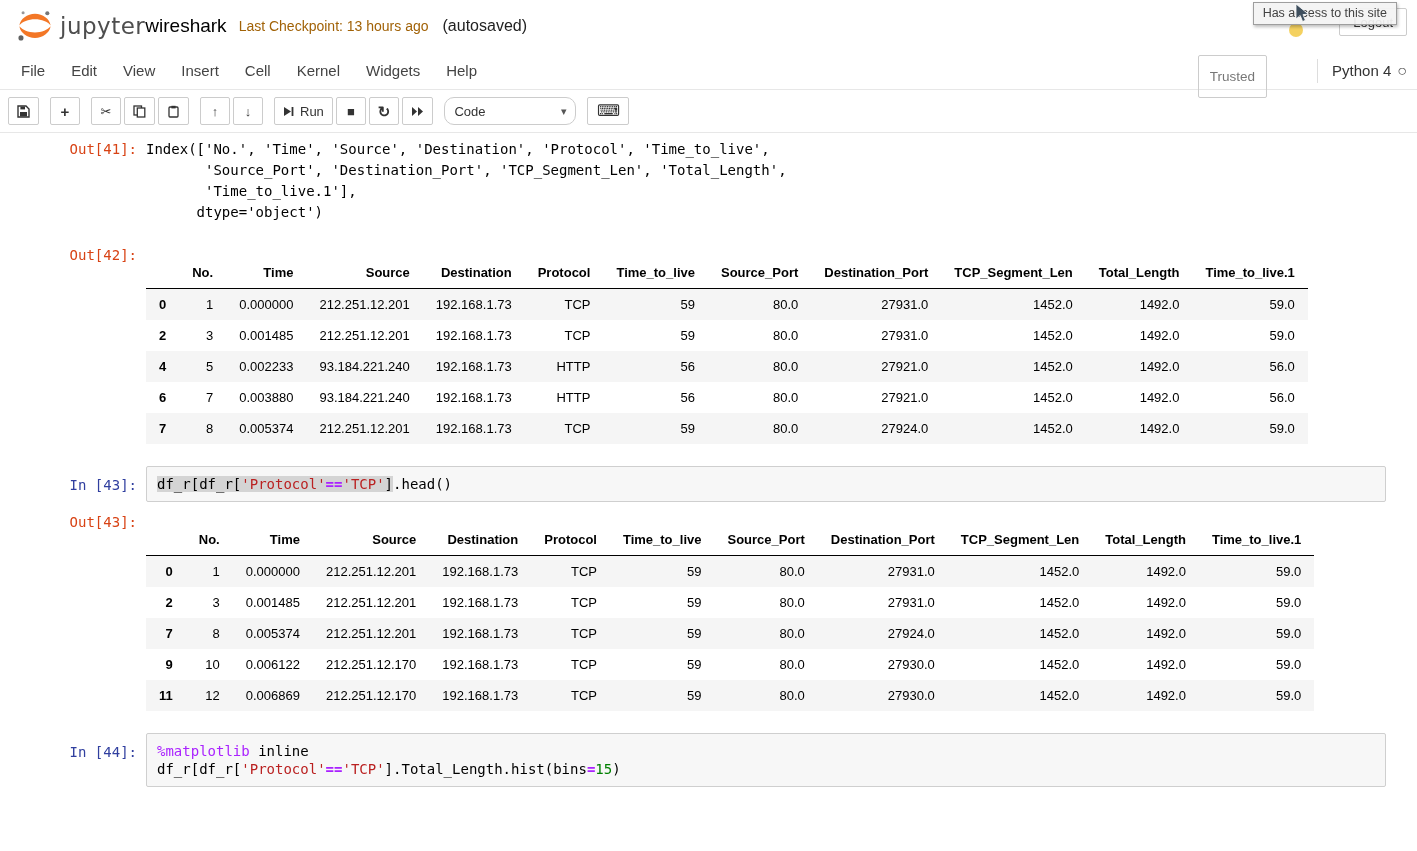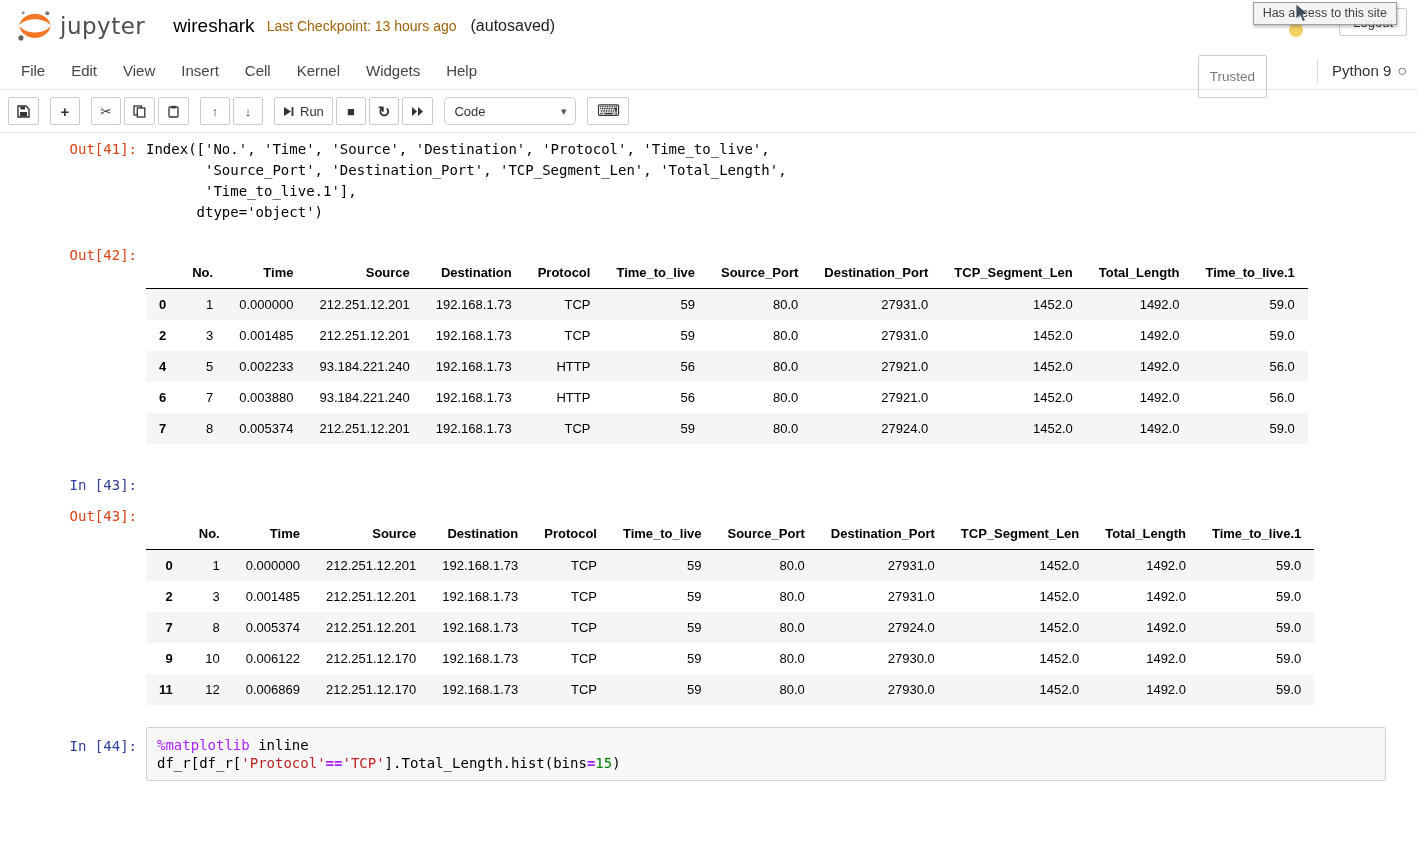--- a/index.html
+++ b/index.html
@@ -4,21 +4,21 @@
 <style>
   * { margin:0; padding:0; box-sizing:border-box; }
   html,body { width:1417px; height:851px; overflow:hidden; background:#fff;
               font-family:"Liberation Sans", sans-serif; }
   .app { position:relative; width:1417px; height:849px; background:#fff; }
 
   
   .nb-header { height:52px; display:flex; align-items:center; padding:0 16px; position:relative; background:#fff; }
   .logo { display:flex; align-items:center; cursor:pointer; }
   .logo-text { font-family:"DejaVu Sans", sans-serif; font-size:23px; color:#4e4e4e; margin-left:6px; letter-spacing:.5px; }
-  .nb-title { font-size:19px; color:#000; margin-left:28px; cursor:pointer; }
+  .nb-title { font-size:19px; color:#000; cursor:pointer; }
   .checkpoint { font-size:14px; color:#a16207; margin-left:12px; }
   .autosave { font-size:16px; color:#222; margin-left:14px; }
 
   .logout-btn { position:absolute; right:10px; top:8px; height:28px; padding:0 13px; font-size:13px;
                 color:#333; background:#fff; border:1px solid #ccc; border-radius:2px; z-index:1; cursor:pointer;
                 font-family:"Liberation Sans", sans-serif; }
   .tooltip { position:absolute; right:20px; top:2px; height:23px; line-height:21px; padding:0 9px;
              background:rgba(243,243,243,.93); border:1px solid #9e9e9e; font-size:12.5px; color:#424242;
              box-shadow:1px 2px 3px rgba(0,0,0,.25); white-space:nowrap; z-index:3; }
   .cursor { position:absolute; left:1295px; top:4px; z-index:4; }
@@ -37,21 +37,21 @@
   .kernel-circle { font-size:16px; color:#555; margin-left:6px; }
 
   
   .toolbar { height:43px; display:flex; align-items:center; padding:0 8px; border-bottom:1px solid #e7e7e7; }
   .tb-group { display:flex; gap:3px; margin-right:11px; }
   .tb-btn { height:28px; min-width:30px; background:#fff; border:1px solid #ccc; border-radius:2px;
             display:flex; align-items:center; justify-content:center; gap:6px; color:#333;
             font-size:13px; padding:0 8px; cursor:pointer; }
   .tb-btn .glyph { font-size:13px; line-height:1; color:#333; }
   .run-label { font-size:13px; }
-  .cell-type-select { width:132px; height:28px; border:1px solid #ccc; border-radius:5px; display:flex;
+  .cell-type-select { width:132px; height:28px; border:1px solid #ccc; border-radius:10px; display:flex;
             align-items:center; justify-content:space-between; padding:0 9px; font-size:13px; color:#333;
             margin-right:11px; cursor:pointer; background:#fff; }
   .cell-type-select .caret { font-size:11px; color:#555; }
   .kb-btn { width:42px; }
   .kb-btn .glyph { font-size:16px; }
 
   
   .notebook { padding-top:6px; }
   .cell { margin-bottom:22px; }
   .row { display:flex; align-items:flex-start; }
@@ -116,21 +116,21 @@
       <span class="menu-item">View</span>
       <span class="menu-item">Insert</span>
       <span class="menu-item">Cell</span>
       <span class="menu-item">Kernel</span>
       <span class="menu-item">Widgets</span>
       <span class="menu-item">Help</span>
     </div>
     <div class="menu-right">
       <span class="trusted">Trusted</span>
       <span class="menu-sep"></span>
-      <span class="kernel-name">Python 9</span>
+      <span class="kernel-name">Python 4</span>
       <span class="kernel-circle">○</span>
     </div>
   </nav>
 
   <div class="toolbar">
     <div class="tb-group">
       <button class="tb-btn">
         <svg width="13" height="13" viewBox="0 0 13 13">
           <path d="M1 1 h8 l3 3 v8 h-11 z" fill="none" stroke="#333" stroke-width="1.4"></path>
           <rect x="3.4" y="1.6" width="4.6" height="2.8" fill="#333"></rect>
@@ -306,20 +306,25 @@
                 </tr>
               </tbody>
             </table>
           </div>
       </div>
     </div>
 
     <div class="cell">
       <div class="row input-row">
         <div class="prompt in-prompt">In [43]:</div>
+        <div class="input-area">
+          <div>
+              <div class="code-line"><span class="sel">df_r[df_r[</span><span class="tk-s sel">'Protocol'</span><span class="tk-o sel">==</span><span class="tk-s sel">'TCP'</span><span class="sel">]</span><span>.head()</span></div>
+            </div>
+        </div>
       </div>
       <div class="row output-row">
         <div class="prompt out-prompt">Out[43]:</div>
         <div class="output-html">
             <table class="dataframe">
               <thead>
                 <tr>
                   <th></th>
                   <th>No.</th>
                   <th>Time</th>

